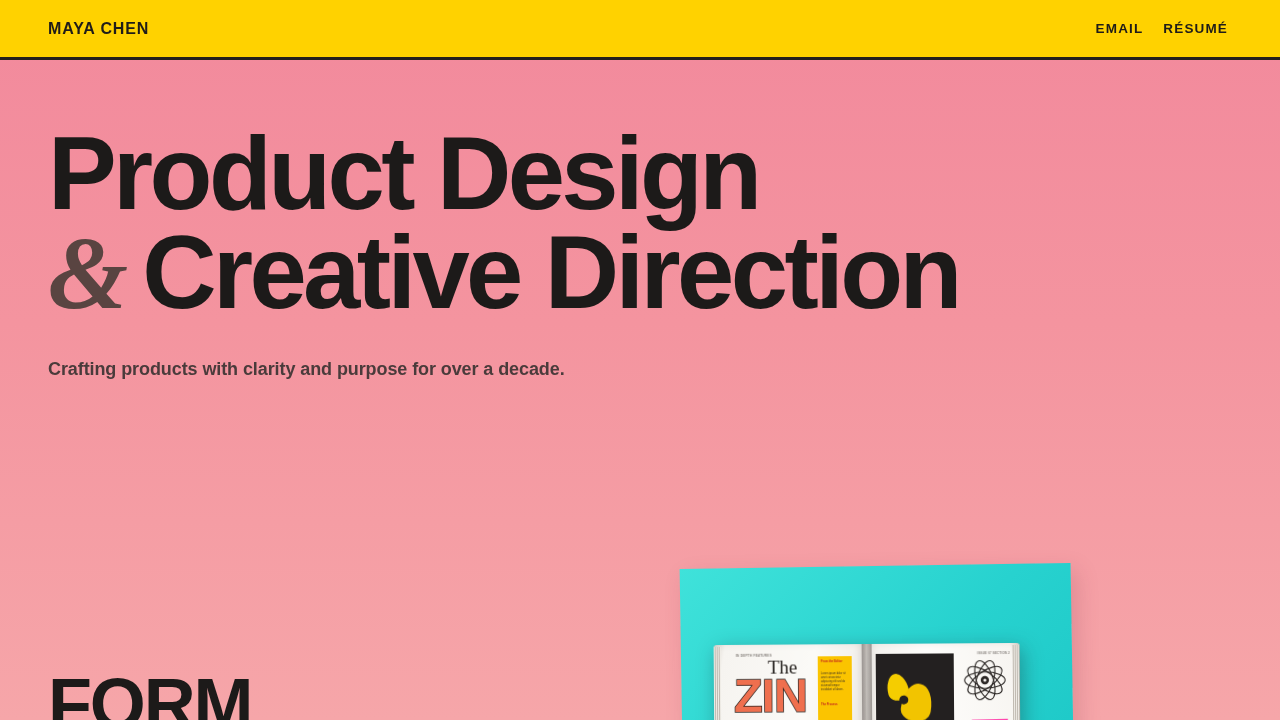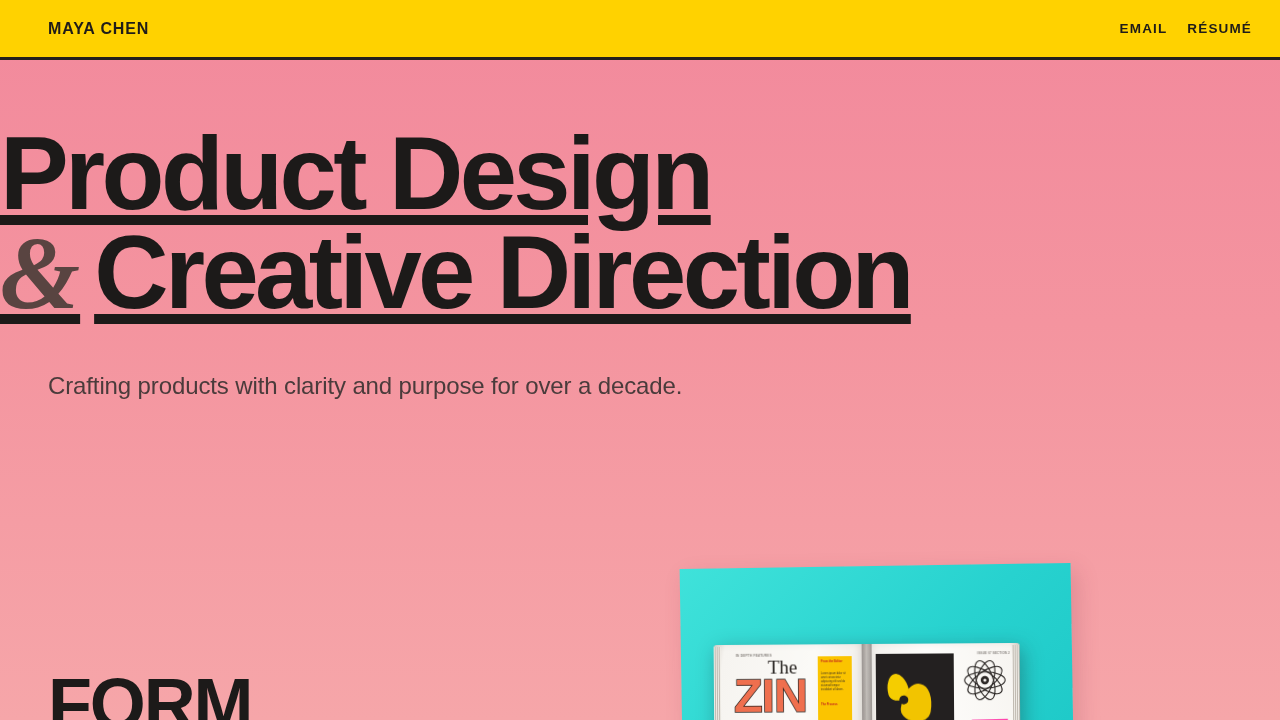--- a/index.html
+++ b/index.html
@@ -9,62 +9,63 @@
     background:linear-gradient(to bottom, #f2899c 0%, #f4949f 45%, #f6a6a9 100%);
     position:relative;
   }
 
   
   .site-header{
     position:absolute; top:0; left:0; width:1280px; height:60px;
     background:#ffd200;
     border-bottom:3px solid #231f1c;
     display:flex; align-items:center; justify-content:space-between;
-    padding:0 28px 0 48px;
+    padding:0 52px 0 48px;
     z-index:40;
   }
   .brand{
     font-size:16px; font-weight:bold; letter-spacing:0.055em;
     color:#1f1c19; text-transform:uppercase; white-space:nowrap;
   }
   .nav{ display:flex; align-items:center; gap:20px; }
   .nav-link{
     font-size:13.5px; font-weight:bold; letter-spacing:0.085em;
     color:#1f1c19; text-transform:uppercase; text-decoration:none;
     white-space:nowrap; cursor:pointer;
   }
 
   
   .hero{ position:absolute; top:60px; left:0; width:1280px; z-index:20; }
   .headline{
     margin-top:65px;
+    padding-left:48px;
     font-size:103px;
     font-weight:bold;
     line-height:0.96;
     letter-spacing:-0.035em;
     color:#1c1a19;
     white-space:nowrap;
-    text-decoration:underline;
   }
   .headline .line{ display:block; }
   .amp{
     font-family:"Liberation Serif", serif;
     font-style:italic;
     font-weight:bold;
     color:#594441;
     letter-spacing:0;
     padding-right:14px;
   }
   .subtitle{
     padding-left:48px;
-    margin-top:44px;
-    font-size:24px;
+    margin-top:32px;
+    font-size:18px;
     line-height:1.58;
     color:#4a3b3b;
     letter-spacing:-0.005em;
+    font-weight:bold;
   }
   .subtitle span{ display:block; white-space:nowrap; }
 
   
   .section-word{
     position:absolute;
     left:48px; top:668px;
     font-size:72px; font-weight:bold;
     letter-spacing:-0.03em;
     color:#1c1a19;

